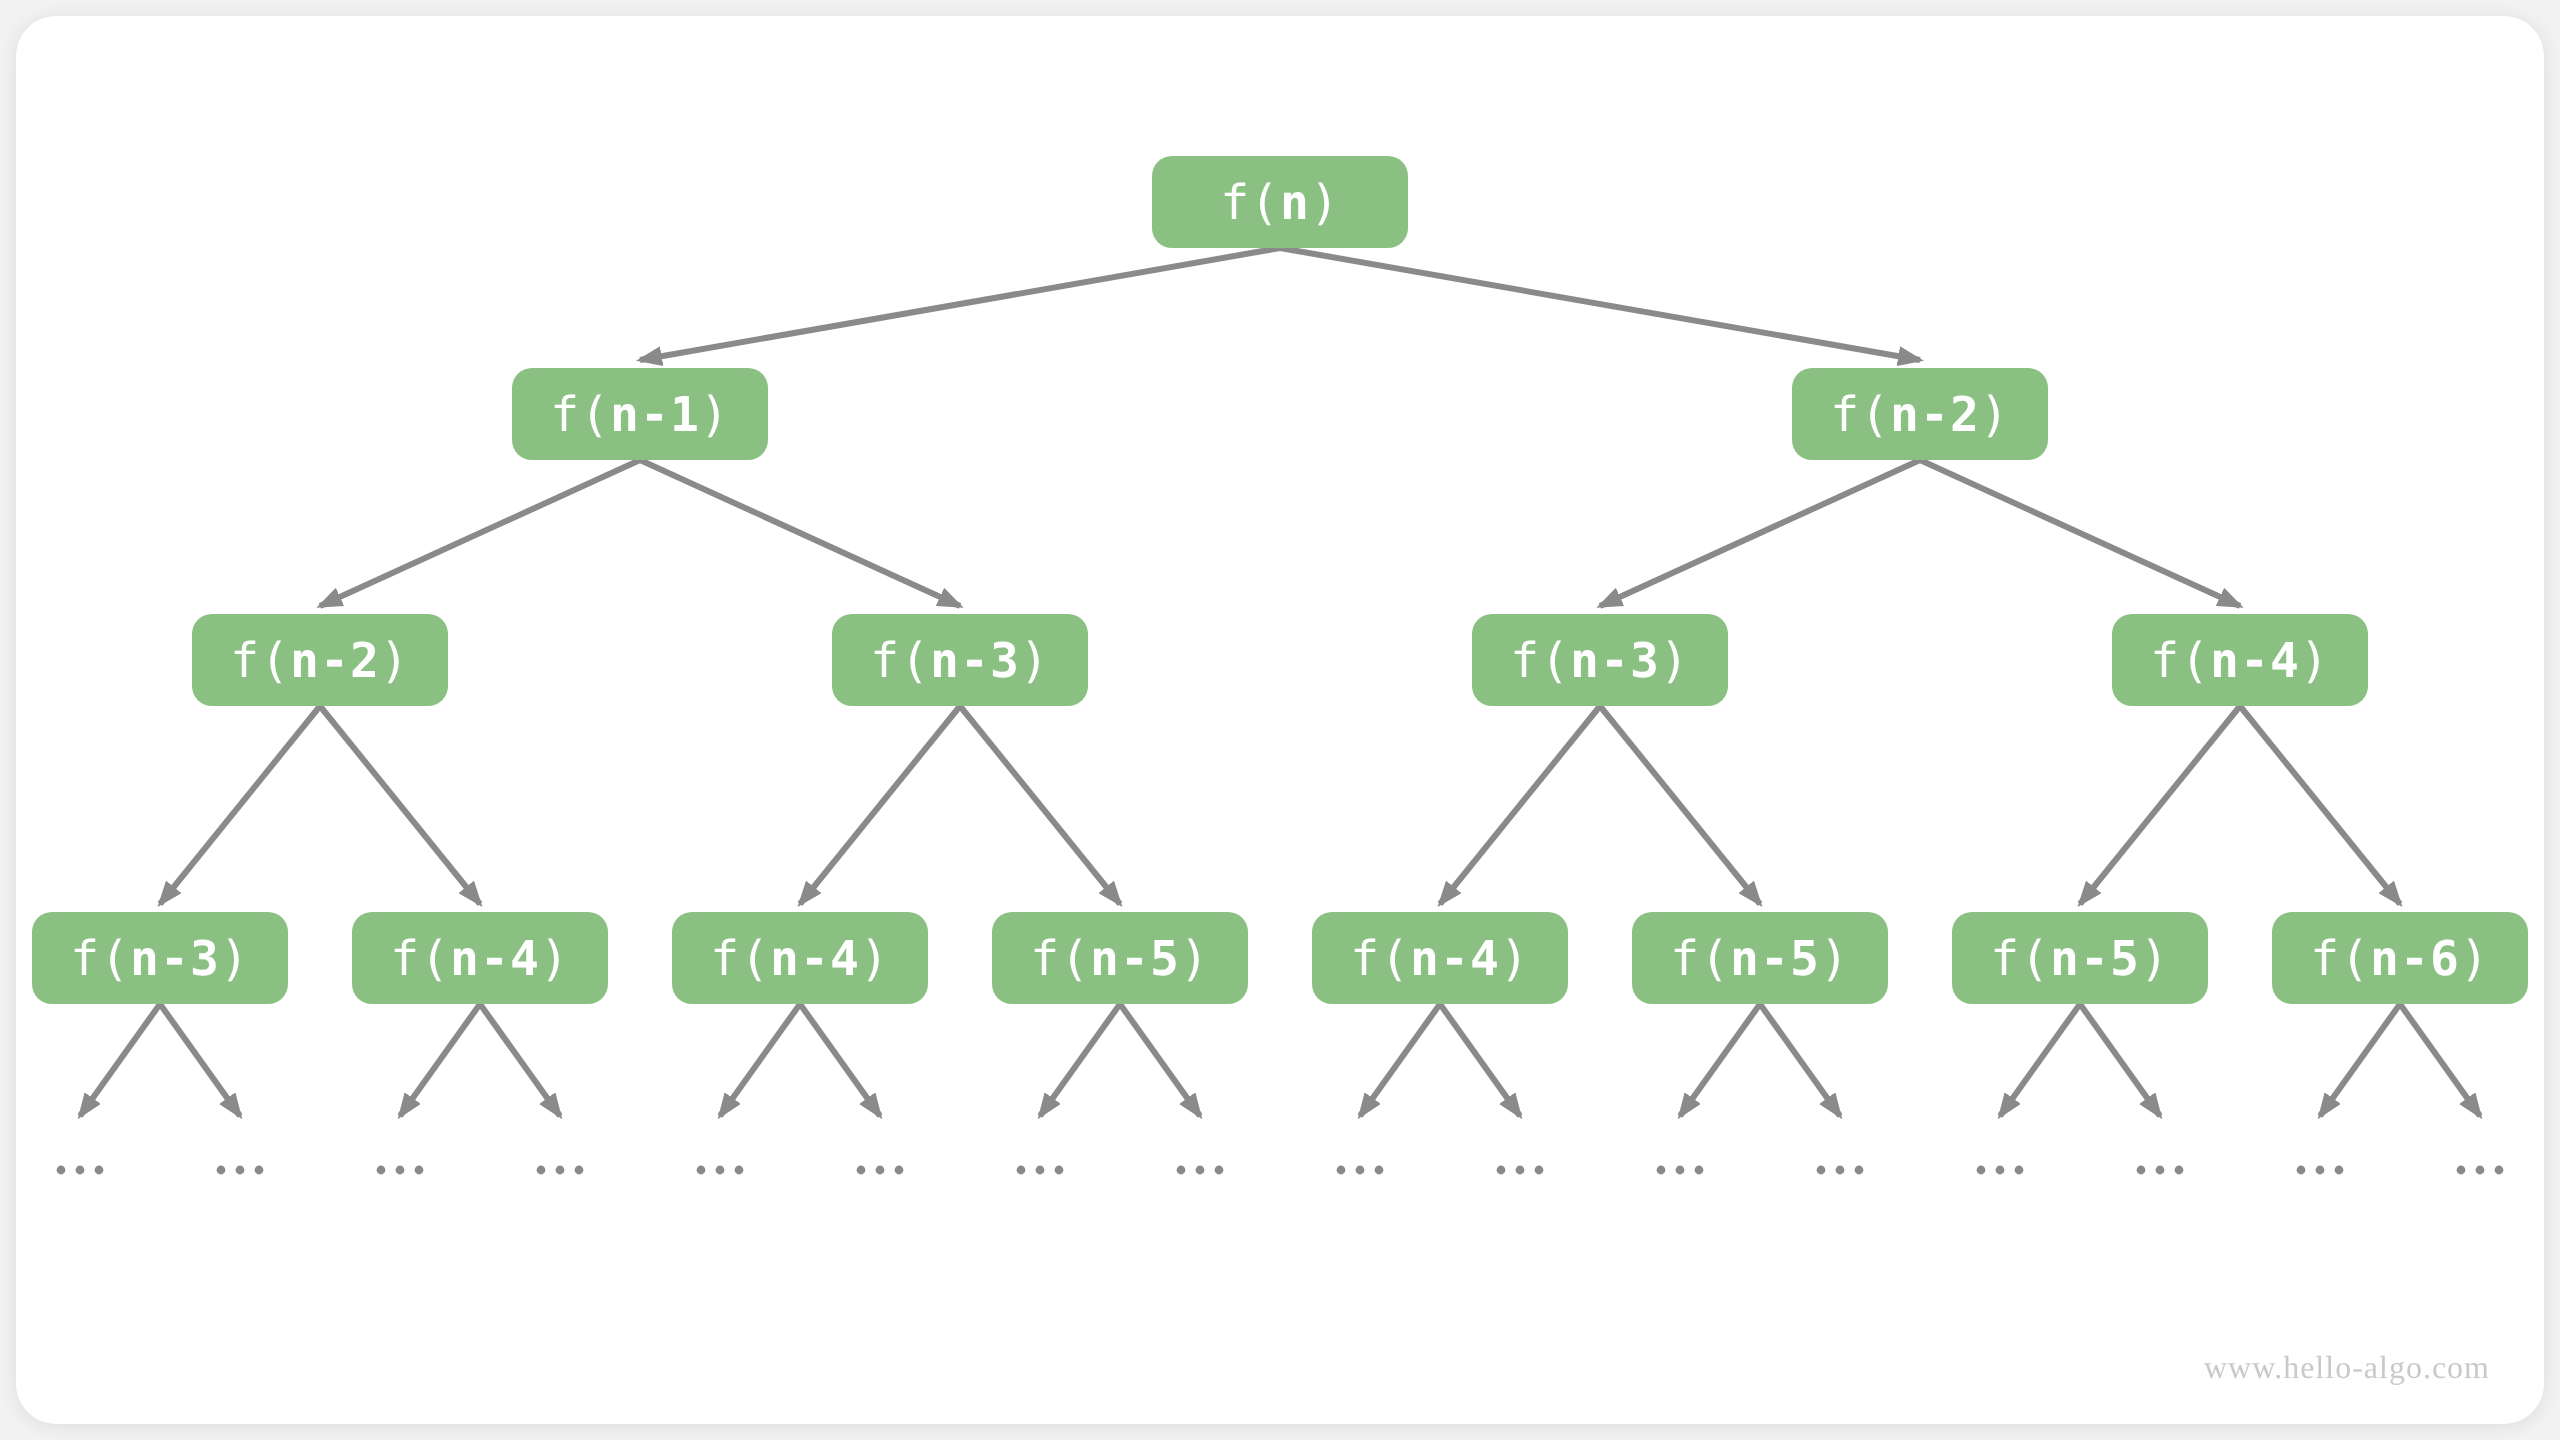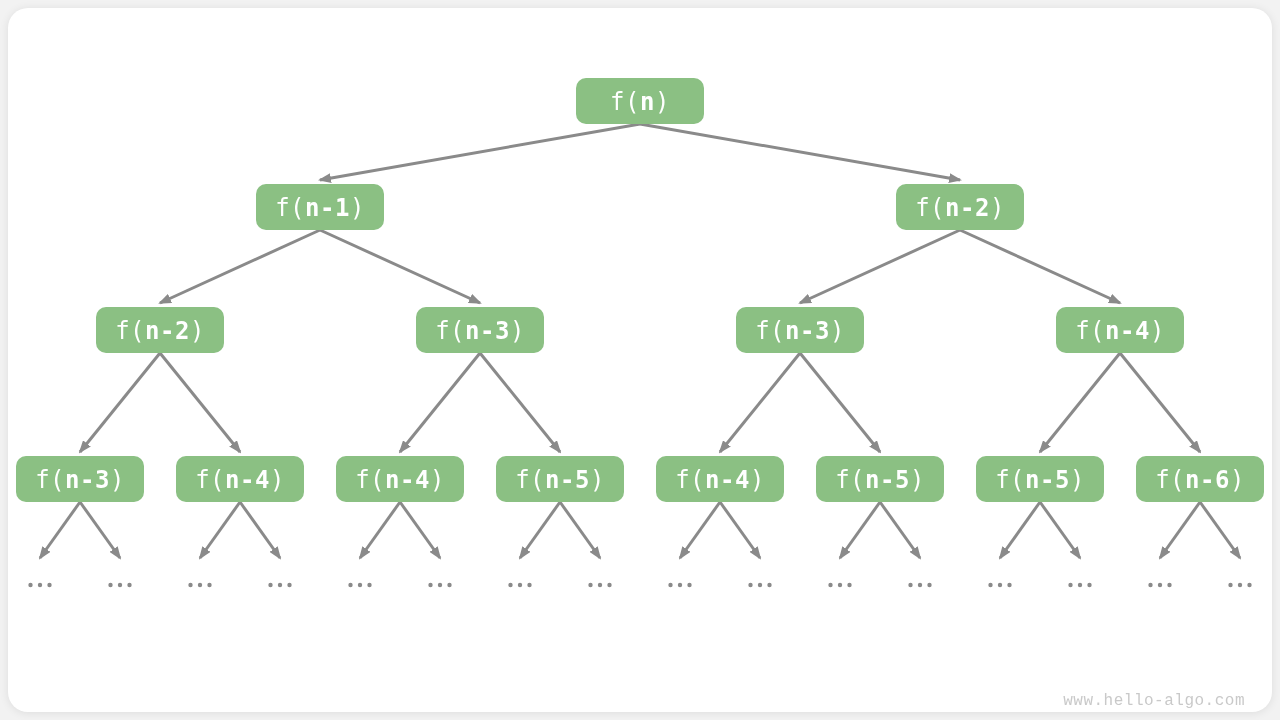--- a/index.html
+++ b/index.html
@@ -25,22 +25,22 @@
   }
   .node-label {
     font-family: "DejaVu Sans Mono", "Liberation Mono", monospace;
     font-size: 24px;
     letter-spacing: 0.5px;
     fill: var(--node-text, #ffffff);
   }
   .node-label .var { font-weight: bold; }
   .watermark {
     position: absolute;
-    right: 35px; bottom: 10px;
-    font-family: Liberation Mono, monospace;
+    right: 35px; bottom: 26px;
+    font-family: Liberation Serif, serif;
     font-size: 16px;
     letter-spacing: 0.5px;
     color: var(--wm, #c9c9c9);
   }
 </style>
 </head>
 <body>
 
 <div class="card"></div>
 

